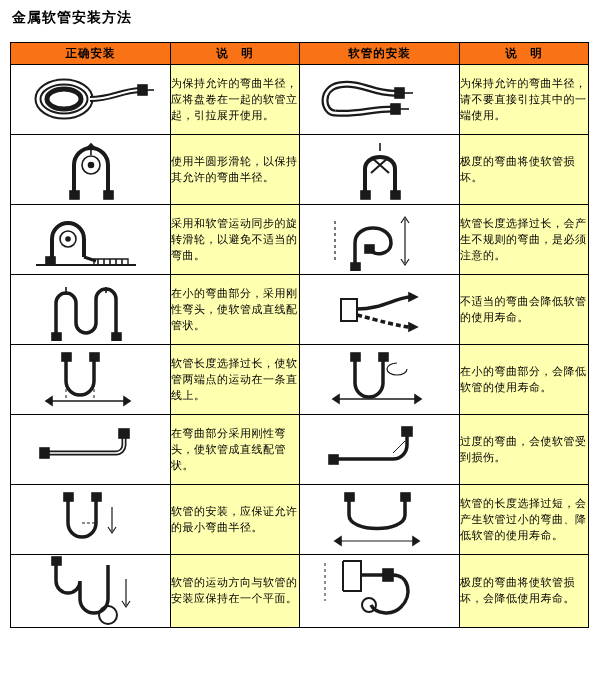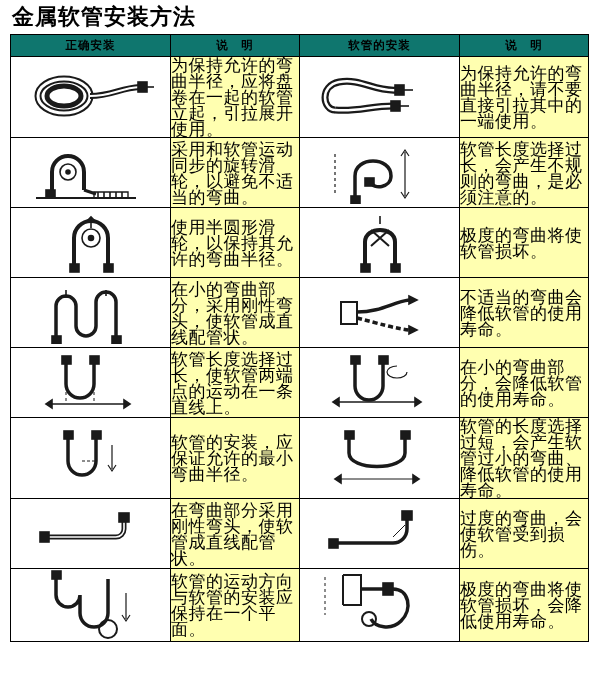--- a/index.html
+++ b/index.html
@@ -15,56 +15,56 @@
     overflow: hidden;
   }
   .page {
     position: relative;
     width: 600px;
     height: 698px;
     box-sizing: border-box;
     padding: 6px 10px 0 10px;
   }
   .title {
-    font-size: 22px;
+    font-size: 14px;
     font-weight: bold;
     letter-spacing: 1px;
     line-height: 22px;
     padding-left: 2px;
-    margin-bottom: 6px;
+    margin-bottom: 14px;
     color: #000;
   }
   table.grid {
     border-collapse: collapse;
     width: 578px;
     table-layout: fixed;
     border: 1px solid #000;
   }
   table.grid td, table.grid th {
     border: 1px solid #000;
     padding: 0;
     vertical-align: middle;
   }
   thead th {
-    background: #0f766e;
+    background: #f97316;
     color: #000;
     font-size: 11.5px;
     font-weight: bold;
     height: 21px;
     letter-spacing: 1px;
   }
   td.pic {
     background: #ffffff;
     text-align: center;
     vertical-align: middle;
     height: 69px;
   }
   td.desc {
     background: #ffffb0;
-    font-size: 17px;
+    font-size: 11px;
     line-height: 16px;
     padding: 4px 6px;
     letter-spacing: 0.5px;
     vertical-align: middle;
     margin-top: 32px;
   }
   col.c-pic { width: 160px; }
   col.c-desc { width: 129px; }
   svg { display: block; margin: 0 auto; }
   .sk { stroke: #1a1a1a; fill: none; }
@@ -121,20 +121,48 @@
             </g>
           </svg>
         </td>
         <td class="desc">为保持允许的弯曲半径，请不要直接引拉其中的一端使用。</td>
       </tr>
 
       <tr>
         <td class="pic">
           <svg width="150" height="62" viewBox="0 0 150 62">
             <g class="sk" stroke-width="1.6">
+              <path d="M58 56 L58 26 A17 17 0 0 1 92 26 L92 56" stroke-width="4"></path>
+              <circle cx="75" cy="26" r="9" stroke-width="1.6"></circle>
+              <circle cx="75" cy="26" r="2.5" fill="#1a1a1a"></circle>
+              <rect x="54" y="52" width="9" height="8" fill="#1a1a1a"></rect>
+              <rect x="88" y="52" width="9" height="8" fill="#1a1a1a"></rect>
+              <path d="M75 6 v10 M70 10 l5 -5 l5 5"></path>
+            </g>
+          </svg>
+        </td>
+        <td class="desc">使用半圆形滑轮，以保持其允许的弯曲半径。</td>
+        <td class="pic">
+          <svg width="150" height="62" viewBox="0 0 150 62">
+            <g class="sk" stroke-width="1.6">
+              <path d="M60 56 L60 30 C 60 14, 90 14, 90 30 L90 56" stroke-width="4"></path>
+              <path d="M66 18 L84 34 M84 18 L66 34" stroke-width="2"></path>
+              <rect x="56" y="52" width="9" height="8" fill="#1a1a1a"></rect>
+              <rect x="86" y="52" width="9" height="8" fill="#1a1a1a"></rect>
+              <path d="M75 4 v8"></path>
+            </g>
+          </svg>
+        </td>
+        <td class="desc">极度的弯曲将使软管损坏。</td>
+      </tr>
+
+      <tr>
+        <td class="pic">
+          <svg width="150" height="62" viewBox="0 0 150 62">
+            <g class="sk" stroke-width="1.6">
               <path d="M36 50 L36 30 A16 16 0 0 1 68 30 L68 48" stroke-width="4"></path>
               <circle cx="52" cy="30" r="8"></circle>
               <circle cx="52" cy="30" r="2" fill="#1a1a1a"></circle>
               <rect x="30" y="48" width="9" height="8" fill="#1a1a1a"></rect>
               <path d="M20 56 h100" stroke-width="2"></path>
               <path d="M78 50 h34 v6 h-34z" stroke-width="1.4"></path>
               <path d="M82 50 v6 M88 50 v6 M94 50 v6 M100 50 v6 M106 50 v6"></path>
               <path d="M68 48 l12 4" stroke-width="3"></path>
             </g>
           </svg>
@@ -151,48 +179,20 @@
             </g>
           </svg>
         </td>
         <td class="desc">软管长度选择过长，会产生不规则的弯曲，是必须注意的。</td>
       </tr>
 
       <tr>
         <td class="pic">
           <svg width="150" height="62" viewBox="0 0 150 62">
             <g class="sk" stroke-width="1.6">
-              <path d="M58 56 L58 26 A17 17 0 0 1 92 26 L92 56" stroke-width="4"></path>
-              <circle cx="75" cy="26" r="9" stroke-width="1.6"></circle>
-              <circle cx="75" cy="26" r="2.5" fill="#1a1a1a"></circle>
-              <rect x="54" y="52" width="9" height="8" fill="#1a1a1a"></rect>
-              <rect x="88" y="52" width="9" height="8" fill="#1a1a1a"></rect>
-              <path d="M75 6 v10 M70 10 l5 -5 l5 5"></path>
-            </g>
-          </svg>
-        </td>
-        <td class="desc">使用半圆形滑轮，以保持其允许的弯曲半径。</td>
-        <td class="pic">
-          <svg width="150" height="62" viewBox="0 0 150 62">
-            <g class="sk" stroke-width="1.6">
-              <path d="M60 56 L60 30 C 60 14, 90 14, 90 30 L90 56" stroke-width="4"></path>
-              <path d="M66 18 L84 34 M84 18 L66 34" stroke-width="2"></path>
-              <rect x="56" y="52" width="9" height="8" fill="#1a1a1a"></rect>
-              <rect x="86" y="52" width="9" height="8" fill="#1a1a1a"></rect>
-              <path d="M75 4 v8"></path>
-            </g>
-          </svg>
-        </td>
-        <td class="desc">极度的弯曲将使软管损坏。</td>
-      </tr>
-
-      <tr>
-        <td class="pic">
-          <svg width="150" height="62" viewBox="0 0 150 62">
-            <g class="sk" stroke-width="1.6">
               <path d="M40 58 L40 24 A10 10 0 0 1 60 24 L60 44 A10 10 0 0 0 80 44 L80 20 A10 10 0 0 1 100 20 L100 58" stroke-width="3.5"></path>
               <rect x="36" y="54" width="9" height="8" fill="#1a1a1a"></rect>
               <rect x="96" y="54" width="9" height="8" fill="#1a1a1a"></rect>
               <path d="M50 8 v8 M90 8 v6"></path>
             </g>
           </svg>
         </td>
         <td class="desc">在小的弯曲部分，采用刚性弯头，使软管成直线配管状。</td>
         <td class="pic">
           <svg width="150" height="62" viewBox="0 0 150 62">
@@ -235,20 +235,45 @@
             </g>
           </svg>
         </td>
         <td class="desc">在小的弯曲部分，会降低软管的使用寿命。</td>
       </tr>
 
       <tr>
         <td class="pic">
           <svg width="150" height="62" viewBox="0 0 150 62">
             <g class="sk" stroke-width="1.6">
+              <path d="M30 34 h70 a8 8 0 0 0 8 -8 L108 16" stroke-width="5"></path>
+              <path d="M30 34 h70 a8 8 0 0 0 8 -8 L108 16" stroke="#fff" stroke-width="1.6"></path>
+              <rect x="24" y="29" width="9" height="10" fill="#1a1a1a"></rect>
+              <rect x="103" y="10" width="10" height="9" fill="#1a1a1a"></rect>
+            </g>
+          </svg>
+        </td>
+        <td class="desc">在弯曲部分采用刚性弯头，使软管成直线配管状。</td>
+        <td class="pic">
+          <svg width="150" height="62" viewBox="0 0 150 62">
+            <g class="sk" stroke-width="1.6">
+              <path d="M30 40 h58 a14 14 0 0 0 14 -14 L102 12" stroke-width="3.5"></path>
+              <rect x="24" y="36" width="9" height="9" fill="#1a1a1a"></rect>
+              <rect x="97" y="8" width="10" height="9" fill="#1a1a1a"></rect>
+              <path d="M88 34 l12 -12" stroke-width="1"></path>
+            </g>
+          </svg>
+        </td>
+        <td class="desc">过度的弯曲，会使软管受到损伤。</td>
+      </tr>
+
+      <tr>
+        <td class="pic">
+          <svg width="150" height="62" viewBox="0 0 150 62">
+            <g class="sk" stroke-width="1.6">
               <path d="M52 6 L52 34 A14 14 0 0 0 80 34 L80 6" stroke-width="3.5"></path>
               <rect x="48" y="4" width="9" height="8" fill="#1a1a1a"></rect>
               <rect x="76" y="4" width="9" height="8" fill="#1a1a1a"></rect>
               <path d="M66 34 l14 0" stroke-dasharray="3 2" stroke-width="1"></path>
               <path d="M96 18 v24 M92 38 l4 6 l4 -6" stroke-width="1.2"></path>
             </g>
           </svg>
         </td>
         <td class="desc">软管的安装，应保证允许的最小弯曲半径。</td>
         <td class="pic">
@@ -256,45 +281,20 @@
             <g class="sk" stroke-width="1.6">
               <path d="M44 8 L44 26 C 44 44, 100 44, 100 26 L100 8" stroke-width="3.5"></path>
               <rect x="40" y="4" width="9" height="8" fill="#1a1a1a"></rect>
               <rect x="96" y="4" width="9" height="8" fill="#1a1a1a"></rect>
               <path d="M36 52 h72" stroke-width="1.2"></path>
               <path d="M36 48 l-6 4 l6 4 Z M108 48 l6 4 l-6 4 Z" fill="#1a1a1a"></path>
             </g>
           </svg>
         </td>
         <td class="desc">软管的长度选择过短，会产生软管过小的弯曲、降低软管的使用寿命。</td>
-      </tr>
-
-      <tr>
-        <td class="pic">
-          <svg width="150" height="62" viewBox="0 0 150 62">
-            <g class="sk" stroke-width="1.6">
-              <path d="M30 34 h70 a8 8 0 0 0 8 -8 L108 16" stroke-width="5"></path>
-              <path d="M30 34 h70 a8 8 0 0 0 8 -8 L108 16" stroke="#fff" stroke-width="1.6"></path>
-              <rect x="24" y="29" width="9" height="10" fill="#1a1a1a"></rect>
-              <rect x="103" y="10" width="10" height="9" fill="#1a1a1a"></rect>
-            </g>
-          </svg>
-        </td>
-        <td class="desc">在弯曲部分采用刚性弯头，使软管成直线配管状。</td>
-        <td class="pic">
-          <svg width="150" height="62" viewBox="0 0 150 62">
-            <g class="sk" stroke-width="1.6">
-              <path d="M30 40 h58 a14 14 0 0 0 14 -14 L102 12" stroke-width="3.5"></path>
-              <rect x="24" y="36" width="9" height="9" fill="#1a1a1a"></rect>
-              <rect x="97" y="8" width="10" height="9" fill="#1a1a1a"></rect>
-              <path d="M88 34 l12 -12" stroke-width="1"></path>
-            </g>
-          </svg>
-        </td>
-        <td class="desc">过度的弯曲，会使软管受到损伤。</td>
       </tr>
 
       <tr>
         <td class="pic">
           <svg width="150" height="72" viewBox="0 0 150 72">
             <g class="sk" stroke-width="1.6">
               <path d="M40 4 L40 26 A12 12 0 0 0 64 26 L64 44 A14 14 0 0 0 92 44 L92 10" stroke-width="3.5"></path>
               <rect x="36" y="2" width="9" height="8" fill="#1a1a1a"></rect>
               <circle cx="92" cy="60" r="9" stroke-width="2"></circle>
               <path d="M92 10 v40" stroke-width="1" stroke-dasharray="3 3"></path>

